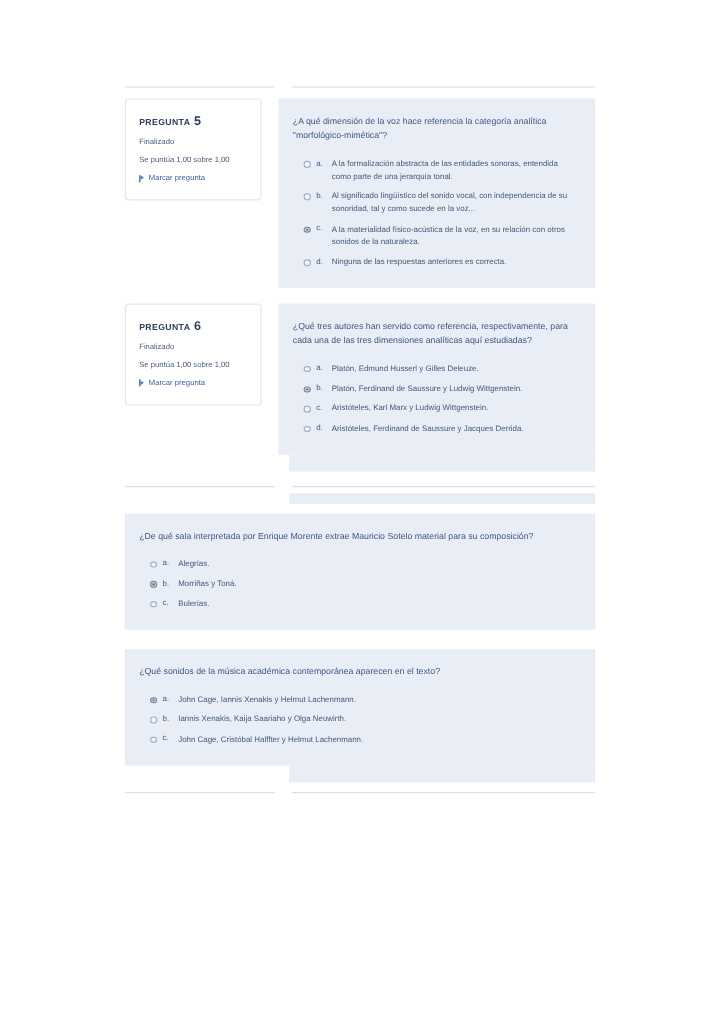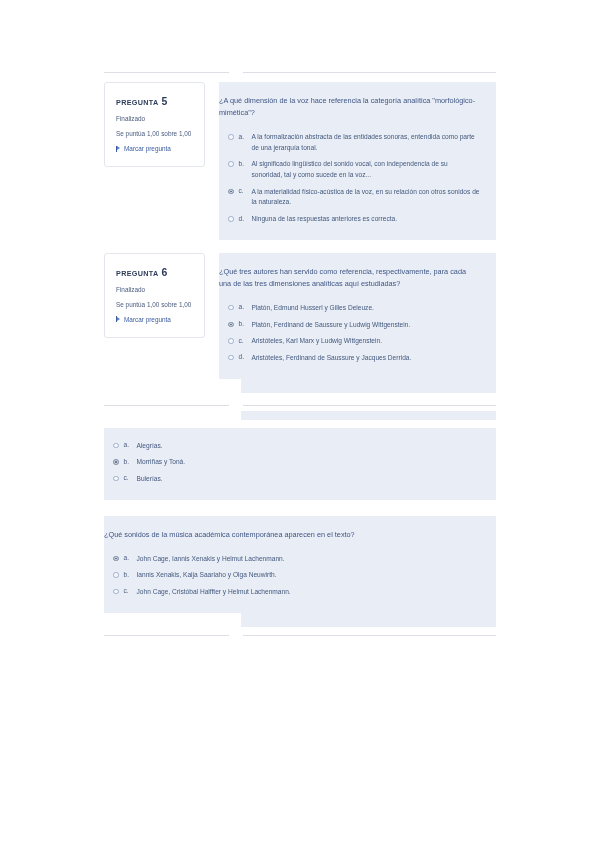--- a/index.html
+++ b/index.html
@@ -38,21 +38,21 @@
   .top-rule .seg-right { flex: 1; background: #dcdfe6; }
 
   
   .qgroup {
     display: flex;
     gap: 14px;
     align-items: flex-start;
     margin-bottom: 0;
   }
   .qinfo {
-    width: 101px;
+    width: 114px;
     box-sizing: border-box;
     border: 1px solid #e3e6ec;
     border-radius: 3px;
     background: #ffffff;
     padding: 12px 11px 14px 11px;
     flex: 0 0 auto;
   }
   .qinfo-head {
     font-size: 7.2px;
     letter-spacing: .35px;
@@ -101,21 +101,21 @@
     width: 0; height: 0;
     border-top: 2px solid transparent;
     border-bottom: 2px solid transparent;
     border-left: 3.5px solid #5b7fc7;
   }
 
   
   .qbody {
     flex: 1;
     background: #e9edf5;
-    padding: 13px 16px 15px 0;
+    padding: 13px 16px 15px 12px;
     box-sizing: border-box;
     min-height: 40px;
   }
   .qtext {
     font-size: 7.3px;
     line-height: 1.65;
     color: #3f5685;
     margin: 0 0 13px 0;
   }
   .options {
@@ -297,20 +297,21 @@
 
     <div class="gap-strip" style="height:9px">
       <div class="gs-left"></div>
       <div class="gs-right"></div>
     </div>
 
     <div class="vspace-sm"></div>
 
     <div class="qgroup">
       <div class="qbody">
+        <p class="qtext">¿De qué sala interpretada por Enrique Morente extrae Mauricio Sotelo material para su composición?</p>
         <ul class="options">
           <li class="opt">
             <span class="radio"></span>
             <span class="opt-letter">a.</span>
             <span class="opt-text">Alegrías.</span>
           </li>
           <li class="opt">
             <span class="radio checked"></span>
             <span class="opt-letter">b.</span>
             <span class="opt-text">Morriñas y Toná.</span>

